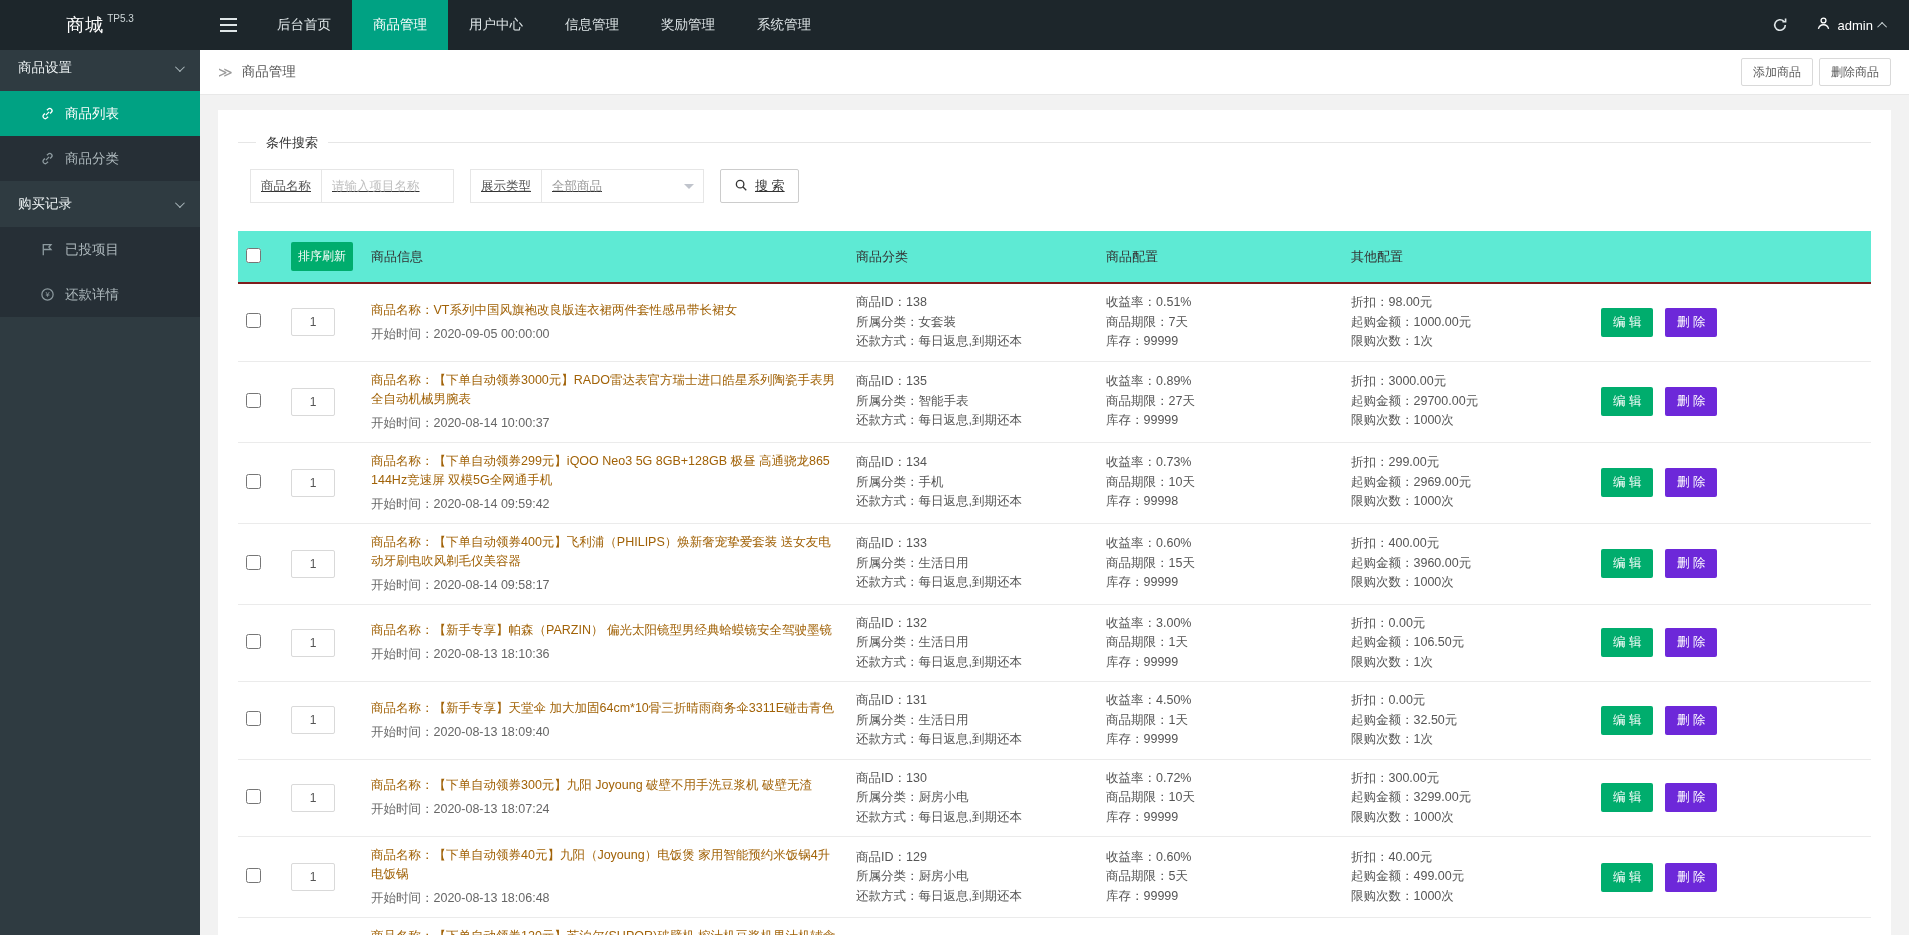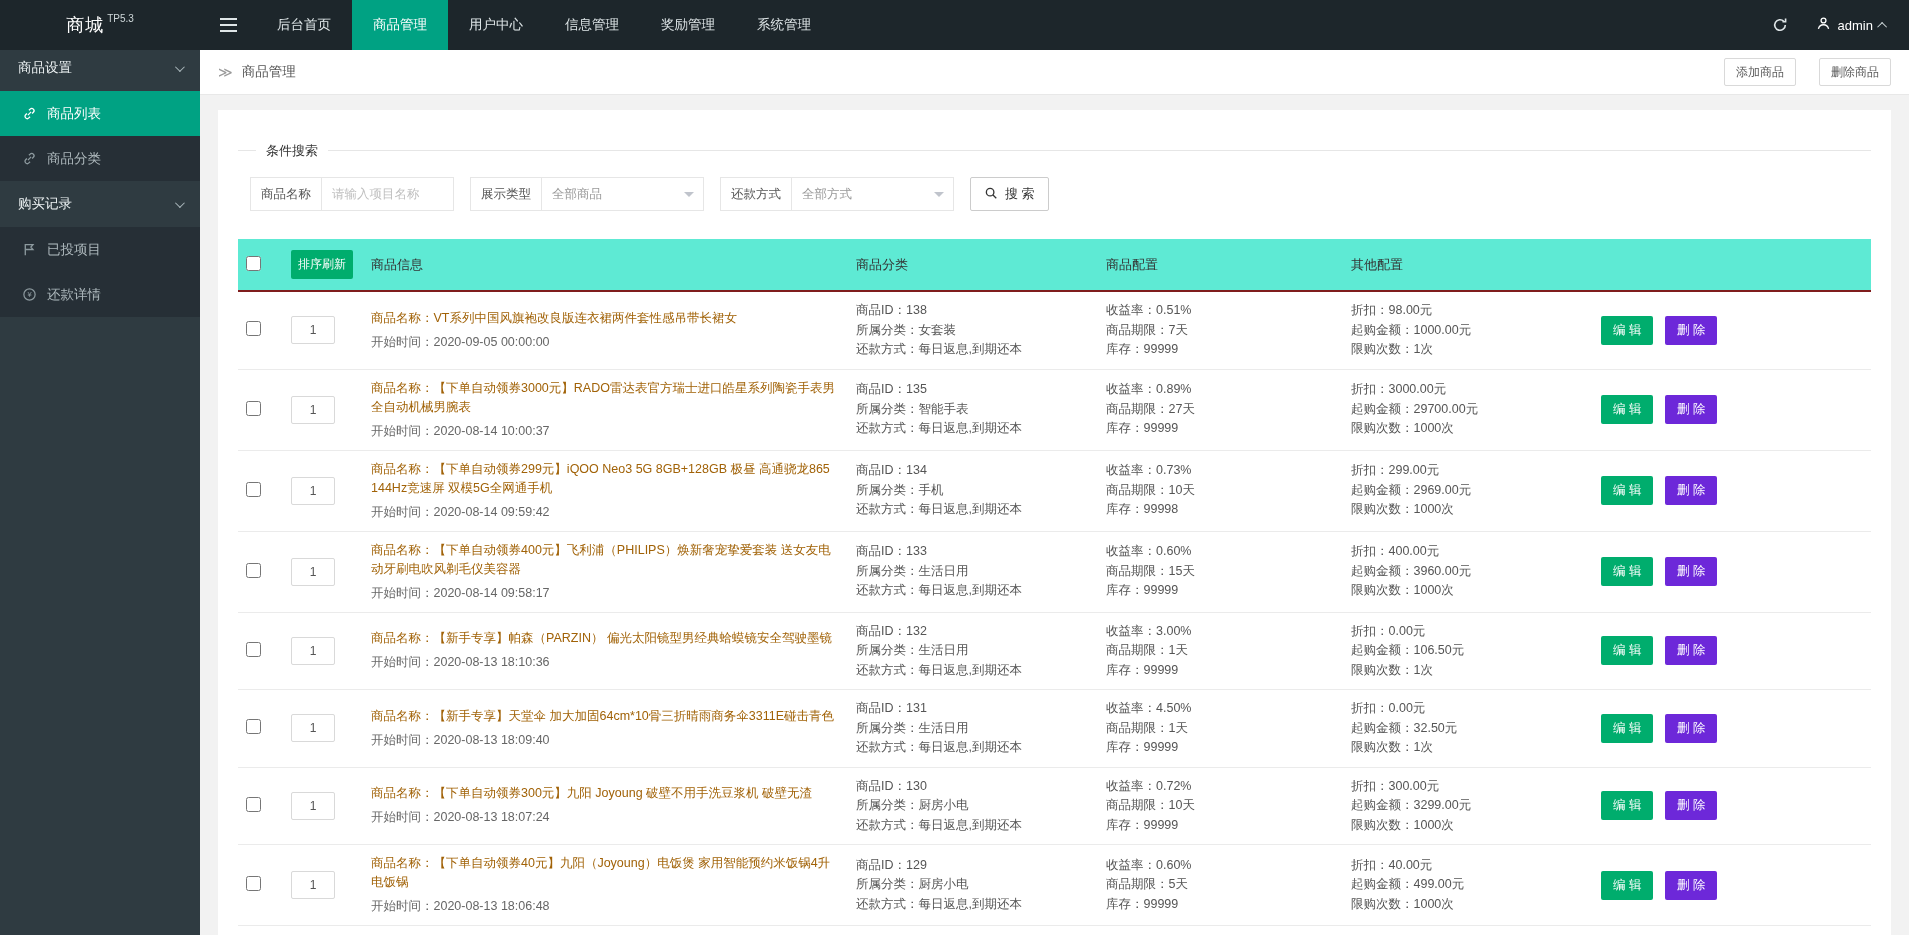--- a/index.html
+++ b/index.html
@@ -19,41 +19,41 @@
   .topbar-right { margin-left:auto; display:flex; align-items:center; }
   .refresh-btn { width:48px; height:50px; display:flex; align-items:center; justify-content:center; cursor:pointer; color:#dfe6e8; }
   .user-box { display:flex; align-items:center; gap:7px; padding:0 22px 0 12px; height:36px; cursor:pointer; color:#fff; }
   .caret-up { width:7px; height:7px; border-left:1.5px solid #cfd8da; border-top:1.5px solid #cfd8da;
     transform:rotate(45deg) translateY(2px); }
 
   
   .sidebar { position:fixed; top:45px; left:0; bottom:0; width:200px; background:#2f3b41; }
   .side-item { height:46px; display:flex; align-items:center; padding:0 18px; cursor:pointer; font-size:13.5px; }
   .side-group { color:#eef3f4; }
-  .side-sub { background:#262f36; color:#aeb9bd; height:45px; padding-left:22px; }
+  .side-sub { background:#262f36; color:#aeb9bd; height:45px; padding-left:40px; }
   .s-icon { margin-right:9px; color:#8d9a9f; display:inline-flex; width:16px; height:16px; }
   .side-sub.active { background:#00a283; color:#fff; }
   .side-sub.active .s-icon { color:#fff; }
   .group-caret { margin-left:auto; width:7px; height:7px; border-right:1.5px solid #aab7bb;
     border-bottom:1.5px solid #aab7bb; transform:rotate(45deg) translateY(-2px); }
 
   
   .main { margin-left:200px; padding-top:50px; }
   .breadcrumb-bar { height:45px; background:#fff; border-bottom:1px solid #e8e8e8;
     display:flex; align-items:center; padding:0 18px; }
   .crumb-icon { color:#999; font-size:14px; margin-right:9px; }
   .crumb-title { color:#555; font-size:13.5px; }
-  .crumb-actions { margin-left:auto; display:flex; gap:23px; }
+  .crumb-actions { margin-left:auto; display:flex; gap:6px; }
   .btn-plain { height:28px; padding:0 11px; background:#fff; border:1px solid #d9d9d9;
     border-radius:2px; color:#595959; font-size:12px; cursor:pointer; font-family:inherit; }
   .content { padding:15px 18px; }
   .card { background:#fff; padding:24px 20px; min-height:800px; }
 
   
-  .search-fieldset { border:none; border-top:1px solid #e6e6e6; margin-top:16px; position:relative; }
+  .search-fieldset { border:none; border-top:1px solid #e6e6e6; margin-top:8px; position:relative;text-decoration:underline; }
   .search-legend { position:absolute; top:-9px; left:18px; background:#fff; padding:0 10px; color:#333; font-size:13px; }
   .search-row { display:flex; align-items:center; margin-top:26px; padding-left:12px; }
   .field-group { display:flex; margin-right:16px; }
   .field-label { height:34px; line-height:32px; padding:0 10px; border:1px solid #e6e6e6; background:#fff;
     color:#555; font-size:12.5px; white-space:nowrap; }
   .field-input { height:34px; width:132px; border:1px solid #e6e6e6; border-left:none; padding:0 10px;
     font-size:12.5px; color:#666; outline:none; font-family:inherit; }
   .field-input::placeholder { color:#bfbfbf; }
   .field-select { height:34px; width:162px; border:1px solid #e6e6e6; border-left:none; padding:0 24px 0 10px;
     font-size:12.5px; color:#999; display:flex; align-items:center; position:relative; cursor:pointer; background:#fff; }
@@ -191,27 +191,20 @@
         <span class="search-legend">条件搜索</span>
         <div class="search-row">
           <div class="field-group">
             <span class="field-label">商品名称</span>
             <input class="field-input" type="text" placeholder="请输入项目名称" style="">
           </div>
           <div class="field-group">
             <span class="field-label">展示类型</span>
             <div class="field-select">
               <span>全部商品</span>
-              <span class="select-caret"></span>
-            </div>
-          </div>
-          <div class="field-group">
-            <span class="field-label">还款方式</span>
-            <div class="field-select">
-              <span>全部方式</span>
               <span class="select-caret"></span>
             </div>
           </div>
           <button class="search-btn">
             <span>
               <svg width="14" height="14" viewBox="0 0 16 16" fill="none" stroke="#333" stroke-width="1.5">
                 <circle cx="7" cy="7" r="4.3"></circle>
                   <path d="M10.3 10.3L14 14"></path>
               </svg>
             </span>

